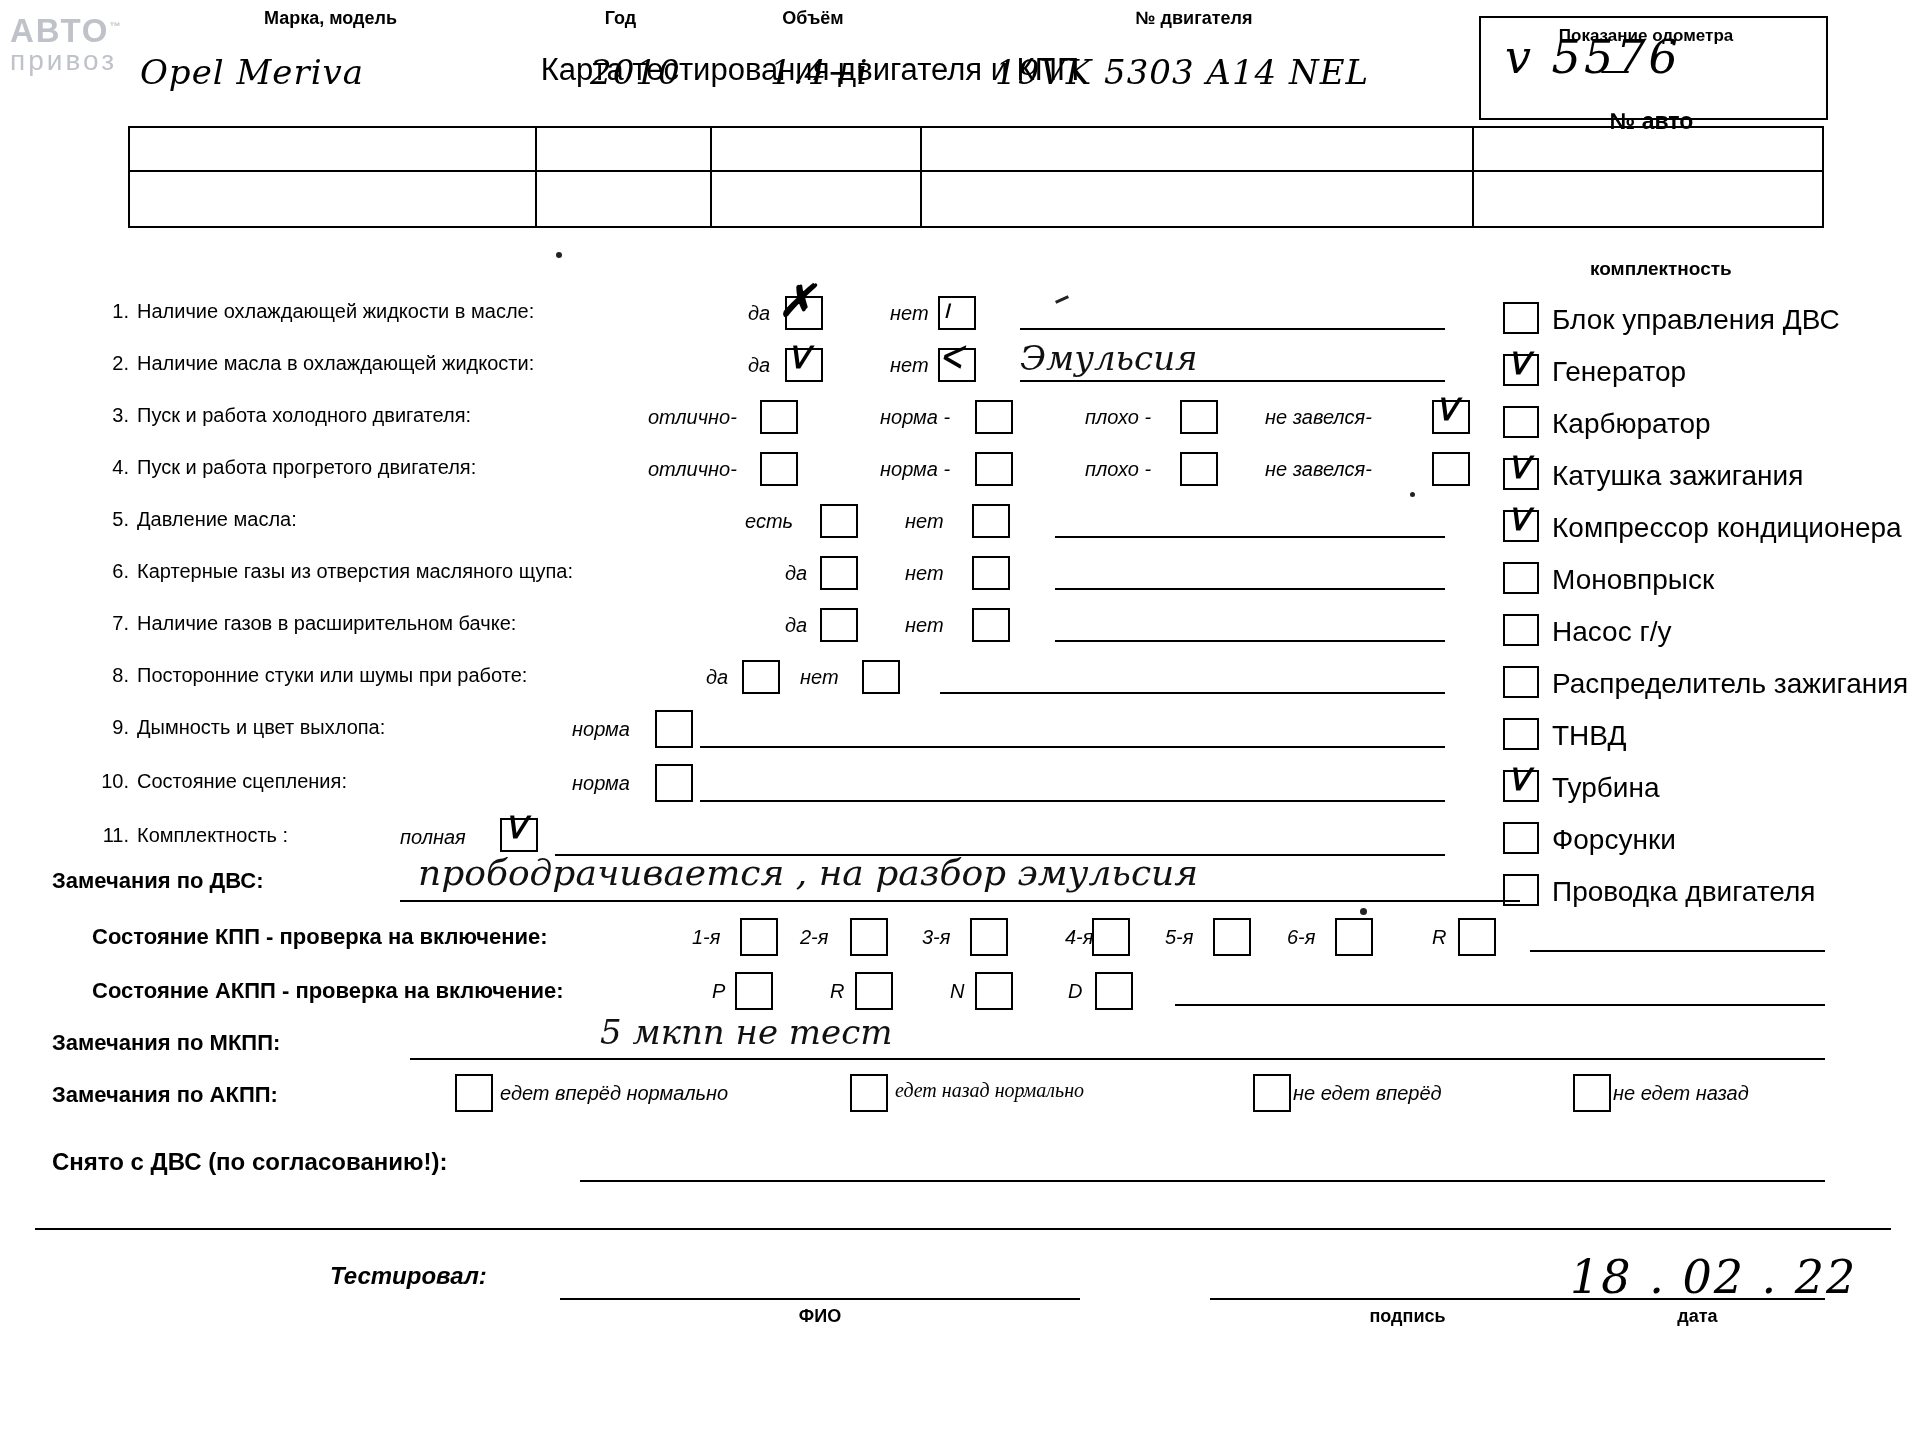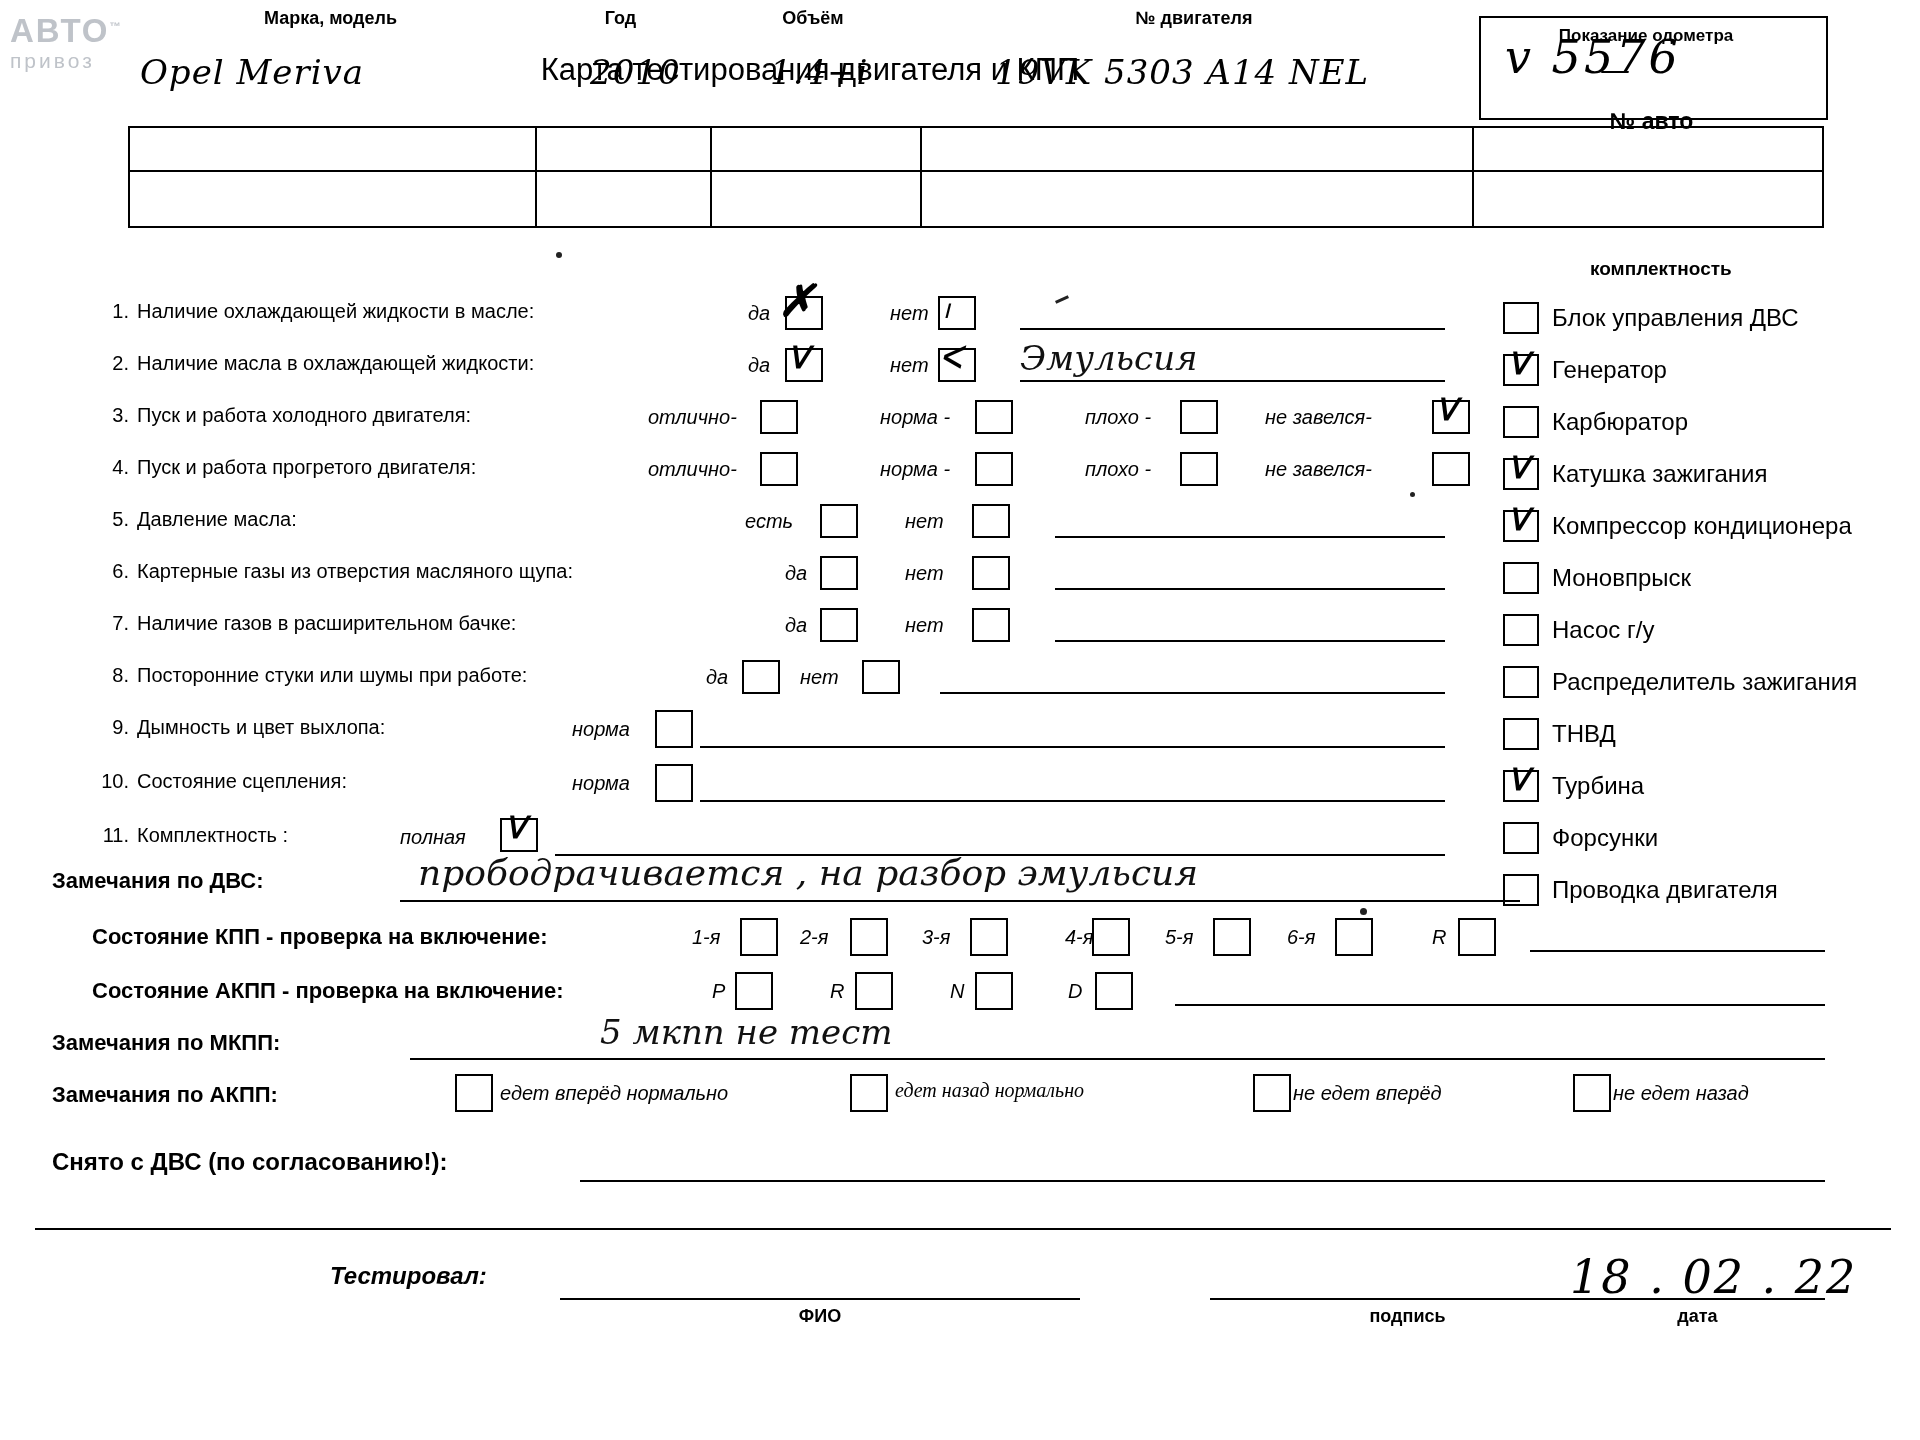--- a/index.html
+++ b/index.html
@@ -28,21 +28,21 @@
     width: 170px; height: 72px;
     color: #bfc3c9;
   }
   .logo .lrow1 {
     font-size: 33px;
     font-weight: bold;
     letter-spacing: 2px;
     line-height: 36px;
   }
   .logo .lrow2 {
-    font-size: 21px;
+    font-size: 28px;
     letter-spacing: 3px;
     line-height: 24px;
   }
   .logo .tm {
     font-size: 11px;
     vertical-align: super;
   }
 
   
   .doc-title {
@@ -162,21 +162,21 @@
   .kbox {
     position: absolute;
     left: 1503px;
     width: 36px; height: 32px;
     border: 2px solid #000;
     box-sizing: border-box;
   }
   .klabel {
     position: absolute;
     left: 1552px;
-    font-size: 24px;
+    font-size: 28px;
     white-space: nowrap;
   }
 
   
   .bold-label {
     position: absolute;
     font-size: 22px;
     font-weight: bold;
     white-space: nowrap;
   }

